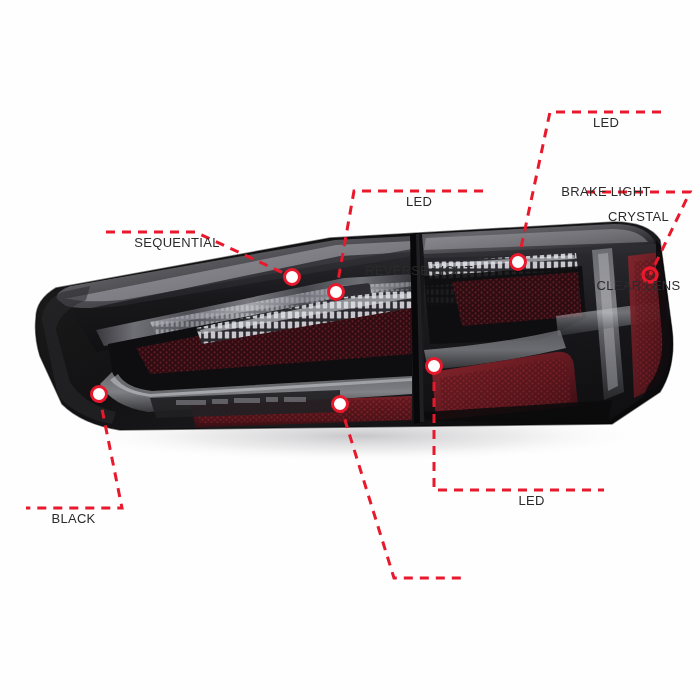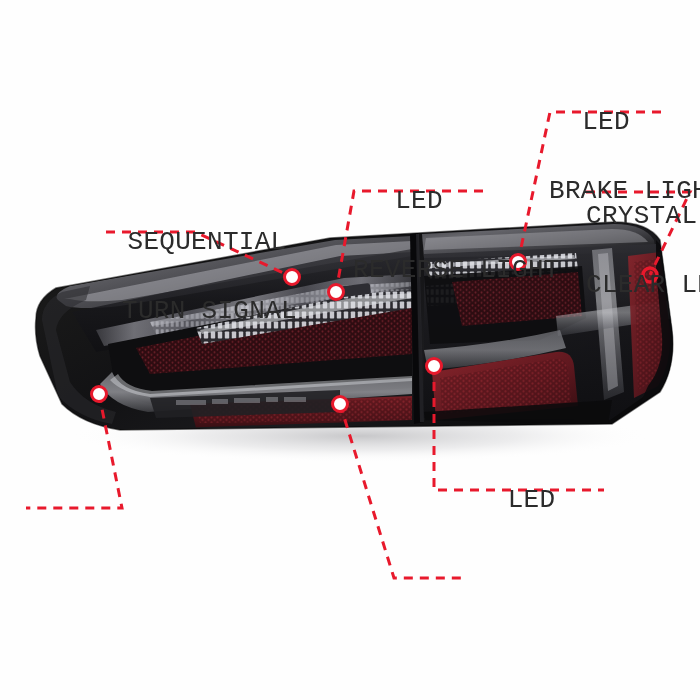--- a/index.html
+++ b/index.html
@@ -18,22 +18,22 @@
   #product-svg {
     position: absolute;
     left: 0;
     top: 0;
     width: 700px;
     height: 700px;
   }
   .callout-label {
     position: absolute;
     color: #2b2b2b;
-    font-family: Liberation Mono, monospace;
-    font-size: 26px;
+    font-family: Liberation Sans, sans-serif;
+    font-size: 13px;
     line-height: 23px;
     letter-spacing: 0.3px;
     text-transform: uppercase;
     white-space: pre;
     font-weight: 400;
     user-select: none;
   }
   .cl-center { text-align: center; }
 </style>
 </head>
@@ -245,41 +245,41 @@
       <circle cx="292" cy="277" r="7.5" fill="#ffffff" stroke="#e8192c" stroke-width="3"></circle>
       <circle cx="336" cy="292" r="7.5" fill="#ffffff" stroke="#e8192c" stroke-width="3"></circle>
       <circle cx="518" cy="262" r="7.5" fill="#ffffff" stroke="#e8192c" stroke-width="3"></circle>
       <circle cx="650" cy="275" r="7" fill="none" stroke="#e8192c" stroke-width="3.4"></circle>
       <circle cx="99" cy="394" r="7.5" fill="#ffffff" stroke="#e8192c" stroke-width="3"></circle>
       <circle cx="340" cy="404" r="7.5" fill="#ffffff" stroke="#e8192c" stroke-width="3"></circle>
       <circle cx="434" cy="366" r="7.5" fill="#ffffff" stroke="#e8192c" stroke-width="3"></circle>
     </g>
   </svg>
 
-  <div class="callout-label cl-center" style="left:122px; top:185px; width:170px;">
+  <div class="callout-label cl-center" style="left:92px; top:185px; width:170px;">
     <div>SEQUENTIAL</div>
-    <div>TURN SIGNAL</div>
   </div>
 
   <div class="callout-label cl-center" style="left:353px; top:144px; width:132px;">
     <div>LED</div>
     <div>REVERSE LIGHT</div>
   </div>
 
   <div class="callout-label cl-center" style="left:549px; top:65px; width:114px;">
     <div>LED</div>
     <div>BRAKE LIGHT</div>
   </div>
 
   <div class="callout-label cl-center" style="left:586px; top:159px; width:105px;">
     <div>CRYSTAL</div>
     <div>CLEAR LENS</div>
   </div>
 
   <div class="callout-label cl-center" style="left:25px; top:461px; width:97px;">
+    <div>BLACK</div>
   </div>
 
   <div class="callout-label cl-center" style="left:394px; top:531px; width:113px;">
   </div>
 
   <div class="callout-label cl-center" style="left:459px; top:443px; width:145px;">
     <div>LED</div>
   </div>
 
 </div>

